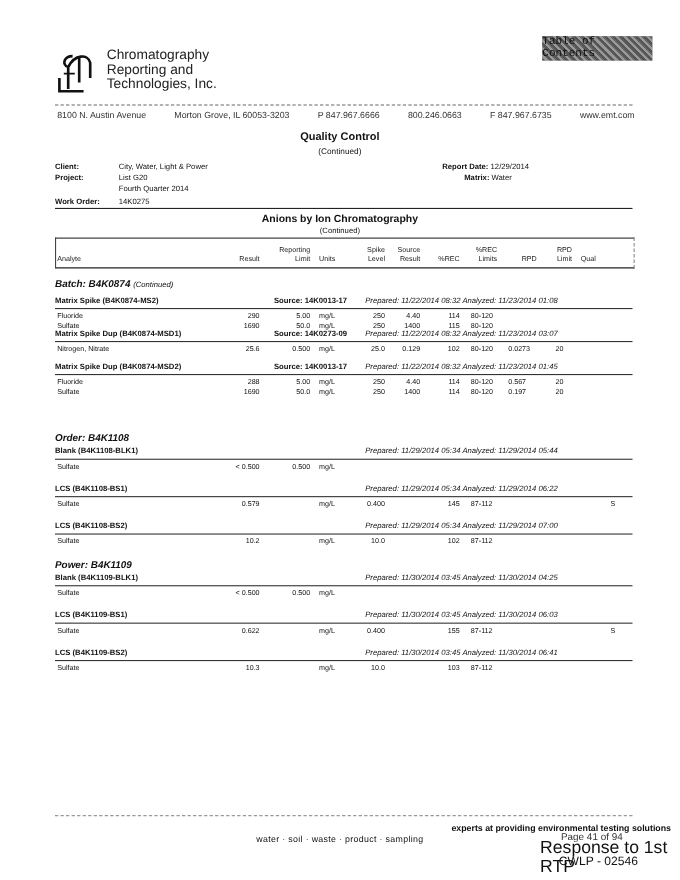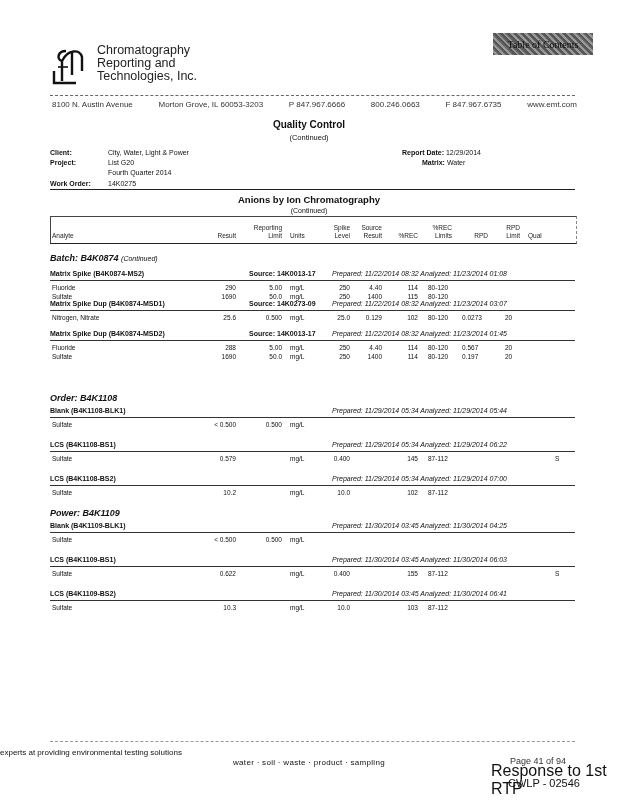--- a/index.html
+++ b/index.html
@@ -1,39 +1,39 @@
 <!DOCTYPE html>
 <html><head>
 <meta charset="utf-8">
 <style>
   html, body { margin:0; padding:0; background:#fff; }
   body { width:618px; height:800px; position:relative; overflow:hidden; font-family:"Liberation Sans", sans-serif; color:#111; }
   .abs { position:absolute; }
   .logo-mark { left:52px; top:45px; width:34px; height:40px; }
   .company { left:97px; top:44px; font-size:12.5px; line-height:13px; color:#222; }
-  .tocbtn { left:493px; top:33px; width:100px; height:22px; background:#7a7a7a; background-image:repeating-linear-gradient(45deg,#555 0 2px,#999 2px 4px,#666 4px 5px); color:#111; font-family:Liberation Serif, serif; font-size:10px; display:flex; align-items:center; justify-content:center; cursor:pointer; }
+  .tocbtn { left:493px; top:33px; width:100px; height:22px; background:#7a7a7a; background-image:repeating-linear-gradient(45deg,#555 0 2px,#999 2px 4px,#666 4px 5px); color:#111; font-family:Liberation Mono, monospace; font-size:10px; display:flex; align-items:center; justify-content:center; cursor:pointer; }
   .hdr-rule { left:50px; top:95px; width:525px; height:0; border-top:1px dashed #666; }
   .addr { left:52px; top:100px; width:525px; font-size:8px; color:#333; display:flex; justify-content:space-between; }
   .qc-title { left:0; width:618px; top:119px; text-align:center; font-weight:bold; font-size:10px; }
   .qc-sub { left:0; width:618px; top:133px; text-align:center; font-size:7.5px; }
   .meta { font-size:7px; }
   .meta .lbl { font-weight:bold; display:inline-block; width:58px; }
   .rule { height:0; border-top:1px solid #222; }
   .sec-title { left:0; width:618px; top:194px; text-align:center; font-weight:bold; font-size:9.5px; }
   .sec-sub { left:0; width:618px; top:207px; text-align:center; font-size:7px; }
   .th { font-size:6.5px; color:#222; text-align:right; line-height:8px; }
   .batch { font-weight:bold; font-style:italic; font-size:9px; }
   .batch .cont { font-weight:normal; font-size:7px; }
   .grp { font-size:7px; font-weight:bold; }
   .grp .src { position:absolute; left:199px; }
   .grp .prep { position:absolute; left:282px; font-weight:normal; font-style:italic; }
   .grp-rule { height:0; border-top:1px solid #333; }
   .row { font-size:6.5px; height:9px; }
   .row span { position:absolute; }
-  .footer1 { left:0; width:610px; top:748px; text-align:left; font-size:8px; }
+  .footer1 { left:0; width:610px; top:748px; text-align:right; font-size:8px;font-weight:bold; }
   .footer2 { left:0; width:618px; top:758px; text-align:center; font-size:8px; letter-spacing:0.3px; }
   .pageno { left:510px; top:756px; font-size:9px; color:#333; }
   .stamp1 { left:491px; top:762px; font-size:16px; color:#111; }
   .stamp2 { left:508px; top:777px; font-size:11px; color:#111; }
   .foot-rule { left:50px; top:741px; width:525px; border-top:1px dashed #999; }
 </style>
 </head>
 <body>
 
 <svg class="abs logo-mark" viewBox="0 0 34 40">

